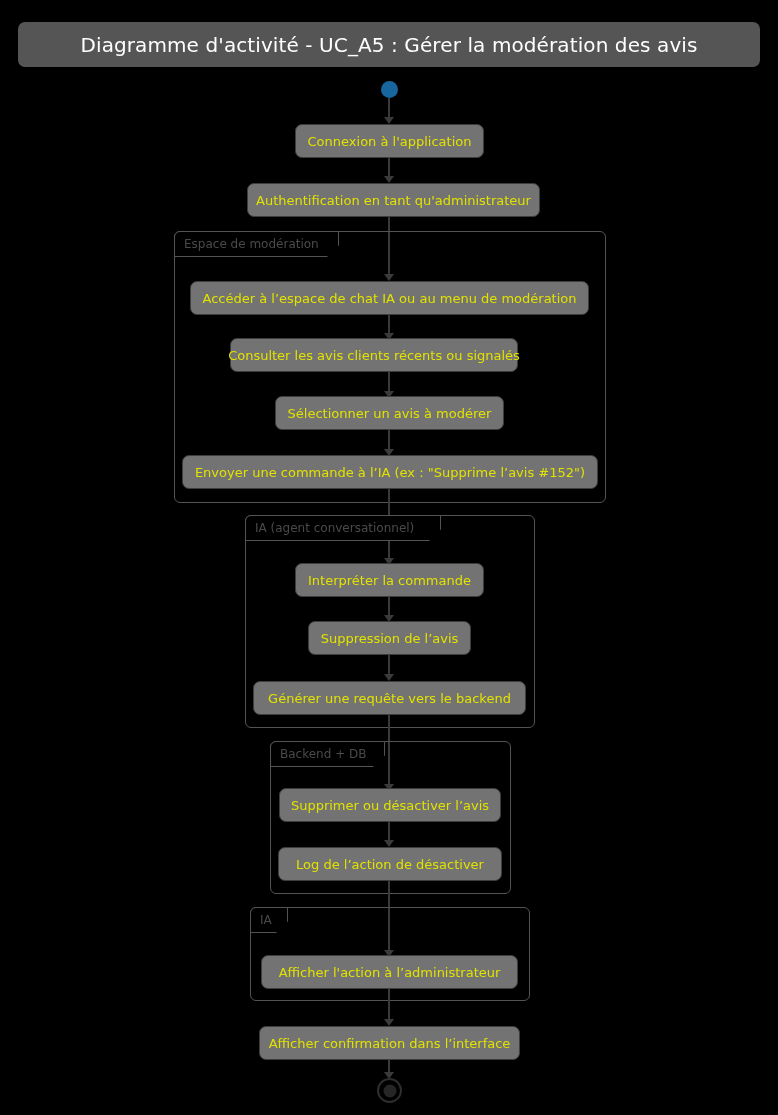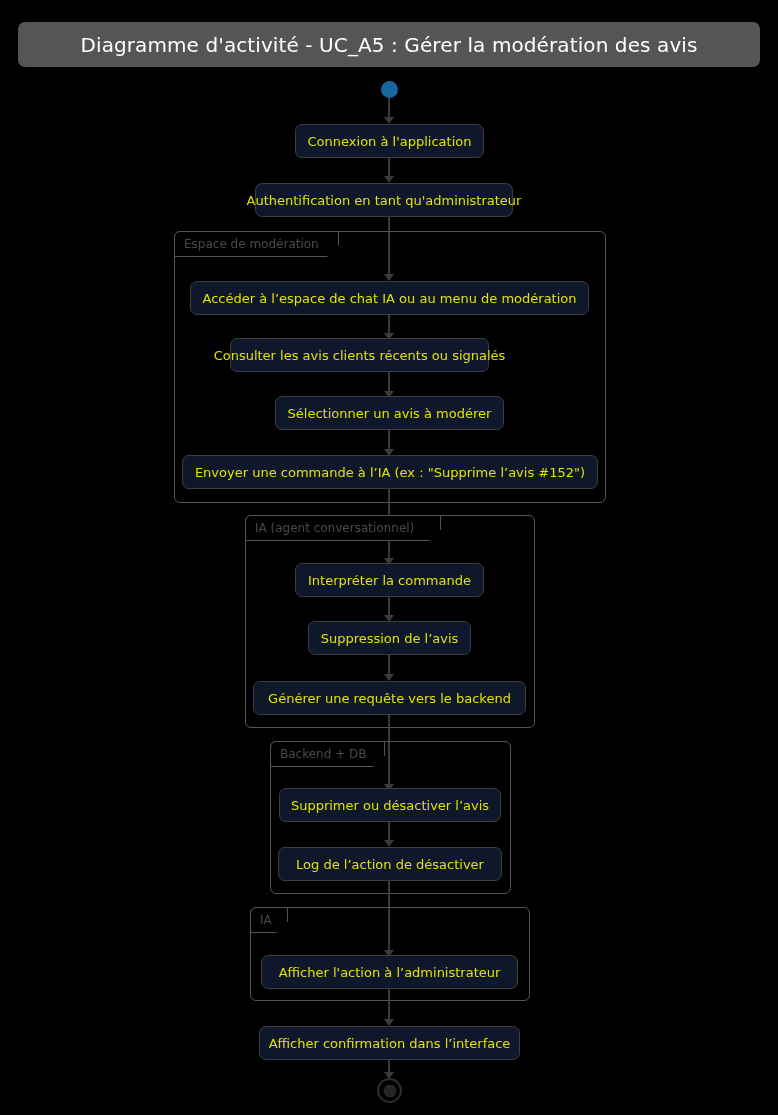--- a/index.html
+++ b/index.html
@@ -75,21 +75,21 @@
     color: #4a4a4a;
     font-size: 12px;
     font-family: "DejaVu Sans", sans-serif;
     white-space: nowrap;
   }
 
   
   .activity {
     position: absolute;
     height: 34px;
-    background: #0f172a;
+    background: #737373;
     border: 1px solid #3d3d3d;
     border-radius: 7px;
     box-sizing: border-box;
     display: flex;
     align-items: center;
     justify-content: center;
     box-shadow: 0 1px 2px rgba(0,0,0,0.8);
   }
   .activity .activity-label {
     color: #e2e200;
@@ -164,41 +164,41 @@
   <div class="connector" style="top:98px;height:21px;"></div>
   <div class="arrowhead" style="top:117px;"></div>
 
   <div class="activity" style="left:295px;top:124px;width:189px;">
     <span class="activity-label">Connexion à l'application</span>
   </div>
 
   <div class="connector" style="top:158px;height:19px;"></div>
   <div class="arrowhead" style="top:176px;"></div>
 
-  <div class="activity" style="left:255px;top:183px;width:258px;">
+  <div class="activity" style="left:247px;top:183px;width:293px;">
     <span class="activity-label">Authentification en tant qu'administrateur</span>
   </div>
 
   <div class="connector" style="top:217px;height:58px;"></div>
   <div class="arrowhead" style="top:274px;"></div>
 
   <div class="partition" style="left:174px;top:231px;width:432px;height:272px;">
     <div class="partition-tab" style="width:165px;">
       <span class="partition-label">Espace de modération</span>
     </div>
   </div>
 
   <div class="activity" style="left:190px;top:281px;width:399px;">
     <span class="activity-label">Accéder à l’espace de chat IA ou au menu de modération</span>
   </div>
 
   <div class="connector" style="top:315px;height:19px;"></div>
   <div class="arrowhead" style="top:333px;"></div>
 
-  <div class="activity" style="left:230px;top:338px;width:259px;">
+  <div class="activity" style="left:230px;top:338px;width:288px;">
     <span class="activity-label">Consulter les avis clients récents ou signalés</span>
   </div>
 
   <div class="connector" style="top:372px;height:19px;"></div>
   <div class="arrowhead" style="top:391px;"></div>
 
   <div class="activity" style="left:275px;top:396px;width:229px;">
     <span class="activity-label">Sélectionner un avis à modérer</span>
   </div>
 

